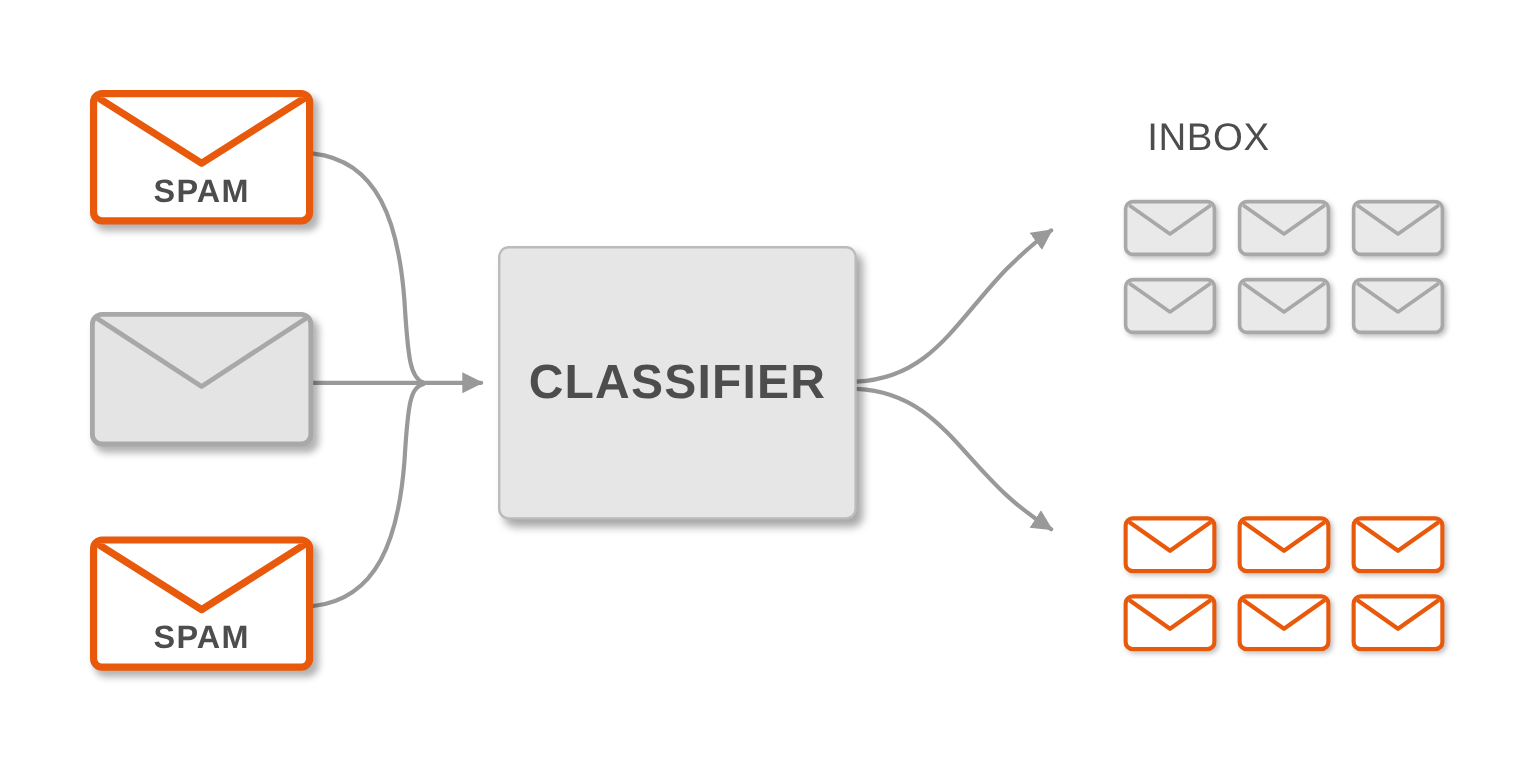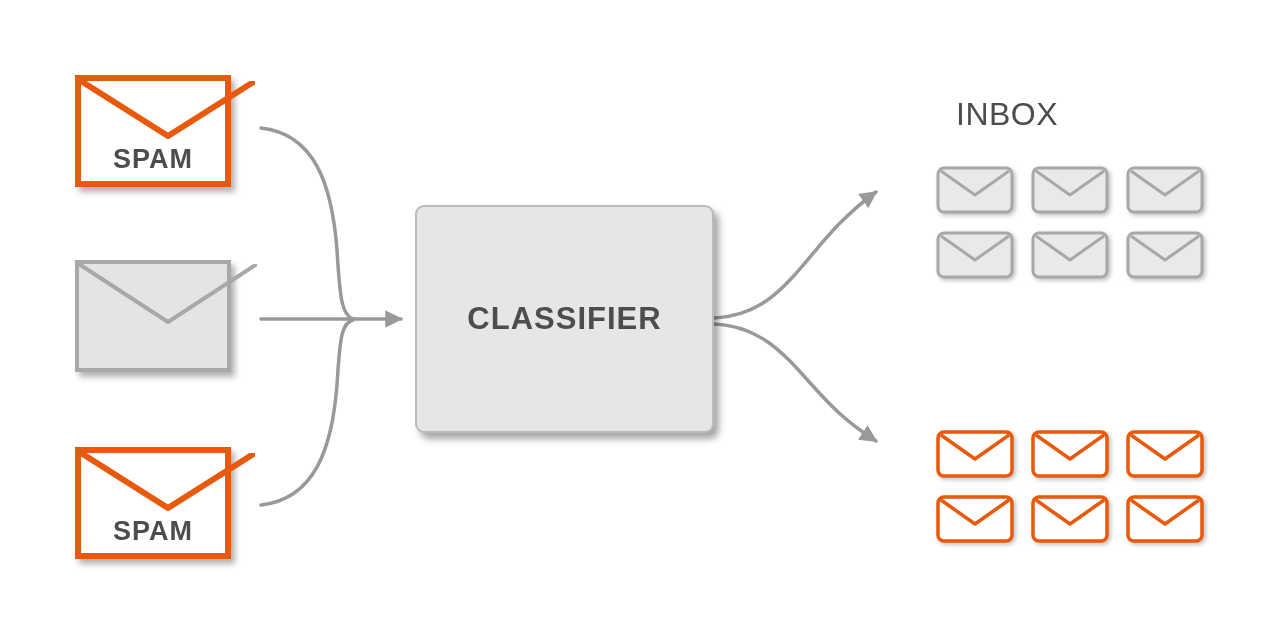--- a/index.html
+++ b/index.html
@@ -12,21 +12,21 @@
     --text:#4D4D4D;
   }
   html,body{margin:0;padding:0;background:#ffffff;}
   .canvas{
     position:relative;width:1277px;height:638px;background:#ffffff;
     font-family:"Liberation Sans",sans-serif;overflow:hidden;
   }
 
   
   .env-big{
-    position:absolute;width:156px;height:112px;border-radius:0;
+    position:absolute;width:186px;height:112px;border-radius:10px;
     box-sizing:border-box;
     box-shadow:4px 5px 6px rgba(0,0,0,0.30);
   }
   .env-big.spam{background:#ffffff;border:6px solid var(--orange);}
   .env-big.normal{background:var(--gray_fill);border:4px solid var(--gray_border);}
   .env-big svg{position:absolute;left:0;top:0;display:block;}
   .flap-orange{fill:none;stroke:var(--orange);stroke-width:6;stroke-linejoin:round;}
   .flap-gray{fill:none;stroke:var(--gray_border);stroke-width:4;stroke-linejoin:round;}
   .env-label{
     position:absolute;left:0;right:0;bottom:6px;text-align:center;
@@ -34,21 +34,21 @@
   }
 
   
   .classifier{
     position:absolute;left:415px;top:205px;width:299px;height:228px;
     background:var(--box_fill);border:2px solid var(--box_border);border-radius:9px;
     box-sizing:border-box;display:flex;align-items:center;justify-content:center;
     box-shadow:5px 6px 7px rgba(0,0,0,0.35);
   }
   .classifier-label{
-    font-size:31px;font-weight:bold;color:var(--text);letter-spacing:1px;
+    font-size:40px;font-weight:bold;color:var(--text);letter-spacing:1px;
   }
 
   
   .section-label{
     position:absolute;font-size:32px;font-weight:normal;color:var(--text);
     letter-spacing:0.5px;white-space:nowrap;
   }
   .inbox-label{left:956px;top:96px;}
   .spam-folder-label{left:956px;top:376px;}
 

